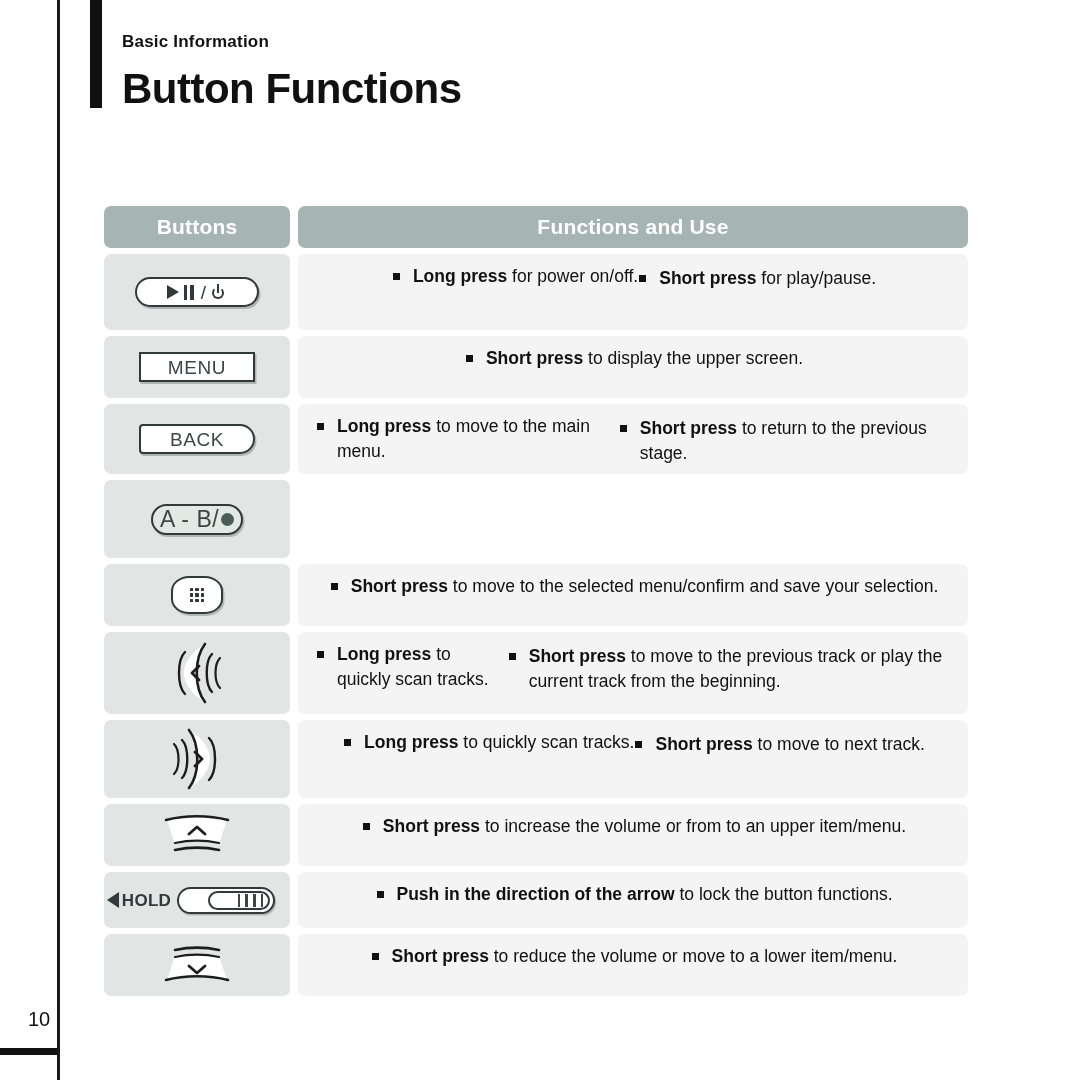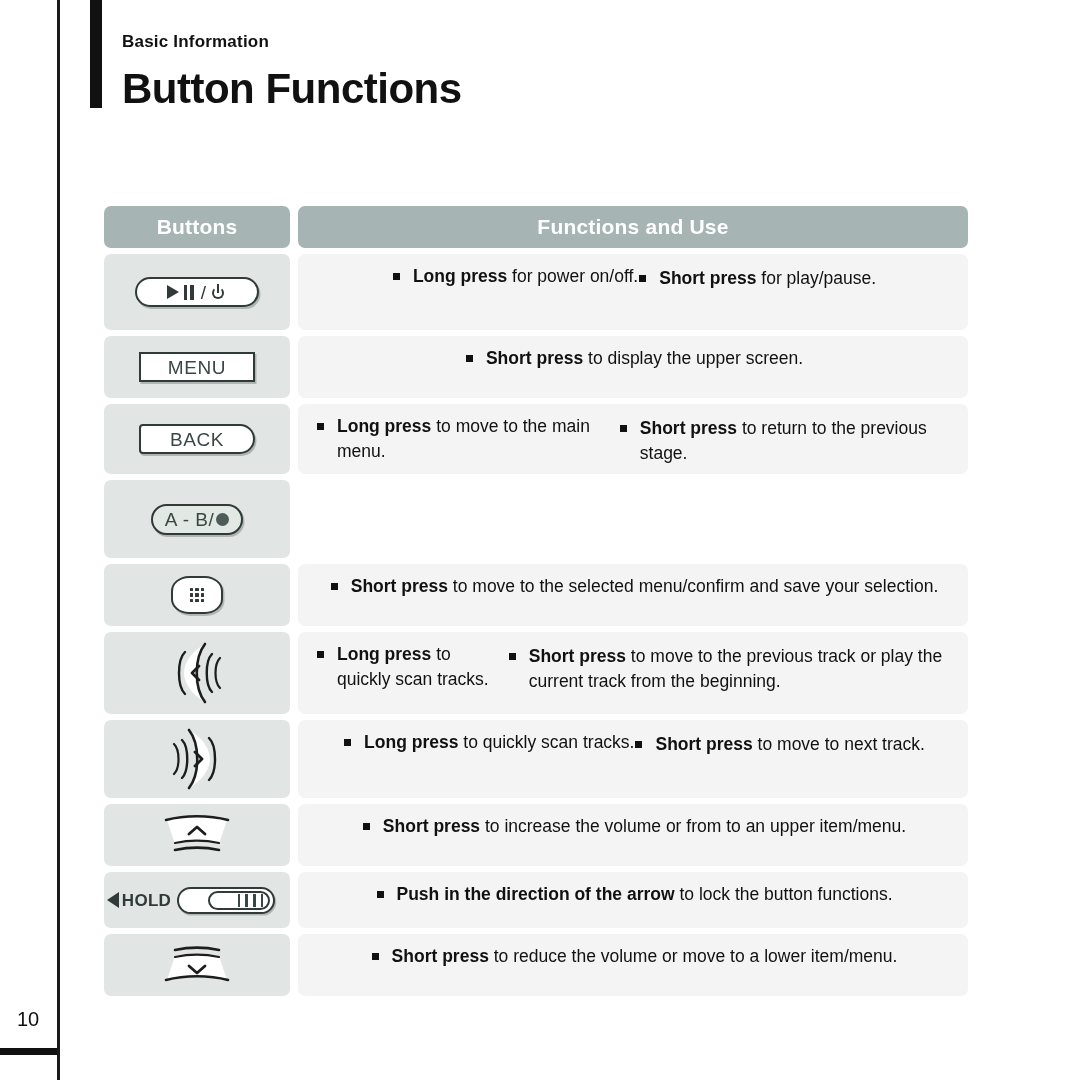--- a/index.html
+++ b/index.html
@@ -240,21 +240,21 @@
     background: #e2e8e4;
     display: flex;
     align-items: center;
     justify-content: center;
     box-shadow: 1.5px 2px 0 rgba(60,70,70,0.30);
     box-sizing: border-box;
     gap: 1px;
   }
   .btn-ab .lbl {
     color: #3b4746;
-    font-size: 19px;
+    font-size: 23px;
     letter-spacing: 0.5px;
     line-height: 1;
   }
   .dot-rec {
     width: 13px; height: 13px;
     border-radius: 50%;
     background: #4d5b59;
     display: inline-block;
     margin-left: 1px;
   }
@@ -352,21 +352,21 @@
   .hold-knob i {
     display: block;
     width: 2.6px;
     height: 13px;
     background: #3b4746;
   }
 
   
   .footer-num {
     position: absolute;
-    left: 17px;
+    left: 28px;
     top: 1008px;
     font-size: 20px;
     color: #111111;
   }
   .footer-bar {
     position: absolute;
     left: 0px;
     top: 1048px;
     width: 57px;
     height: 7px;

